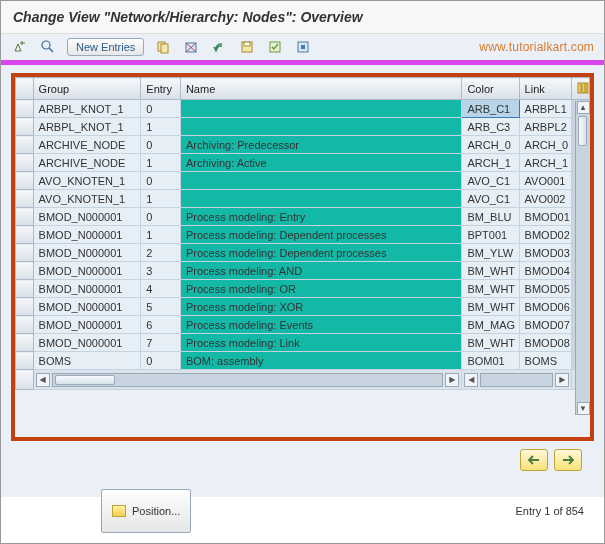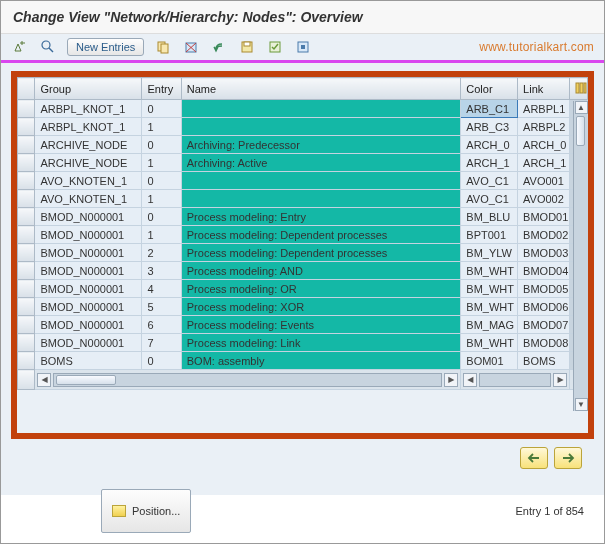--- a/index.html
+++ b/index.html
@@ -21,21 +21,21 @@
       font-size: 14px;
       color: #333;
       border-bottom: 1px solid #ddd;
     }
     .toolbar {
       background: #eaf0f6;
       padding: 4px 10px;
       display: flex;
       align-items: center;
       gap: 10px;
-      border-bottom: 3px solid #d946ef;
+      border-bottom: 5px solid #d946ef;
       position: relative;
     }
     .toolbar-icon {
       width: 18px;
       height: 18px;
       display: inline-flex;
       align-items: center;
       justify-content: center;
       cursor: pointer;
       font-size: 12px;
@@ -57,21 +57,21 @@
       font-weight: normal;
       font-size: 12px;
       letter-spacing: 0.2px;
     }
     .main-area {
       background: #eaf0f6;
       padding: 8px 10px;
       height: calc(100% - 110px);
     }
     .table-wrap {
-      border: 6px solid #c2410c;
+      border: 4px solid #c2410c;
       background: #eaf0f6;
       height: 368px;
       position: relative;
     }
     table { border-collapse: collapse; width: 100%; table-layout: fixed; }
     th {
       background: linear-gradient(#f6f8fa, #d8e0e8);
       border: 1px solid #adbac7;
       padding: 3px 5px;
       text-align: left;

